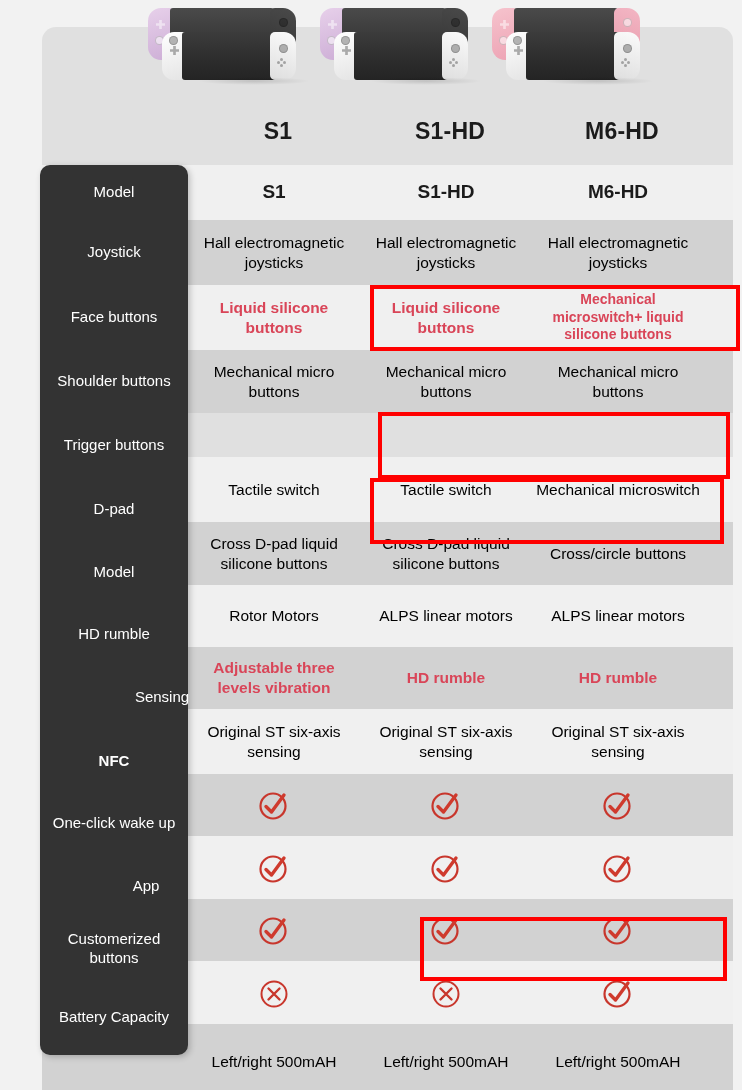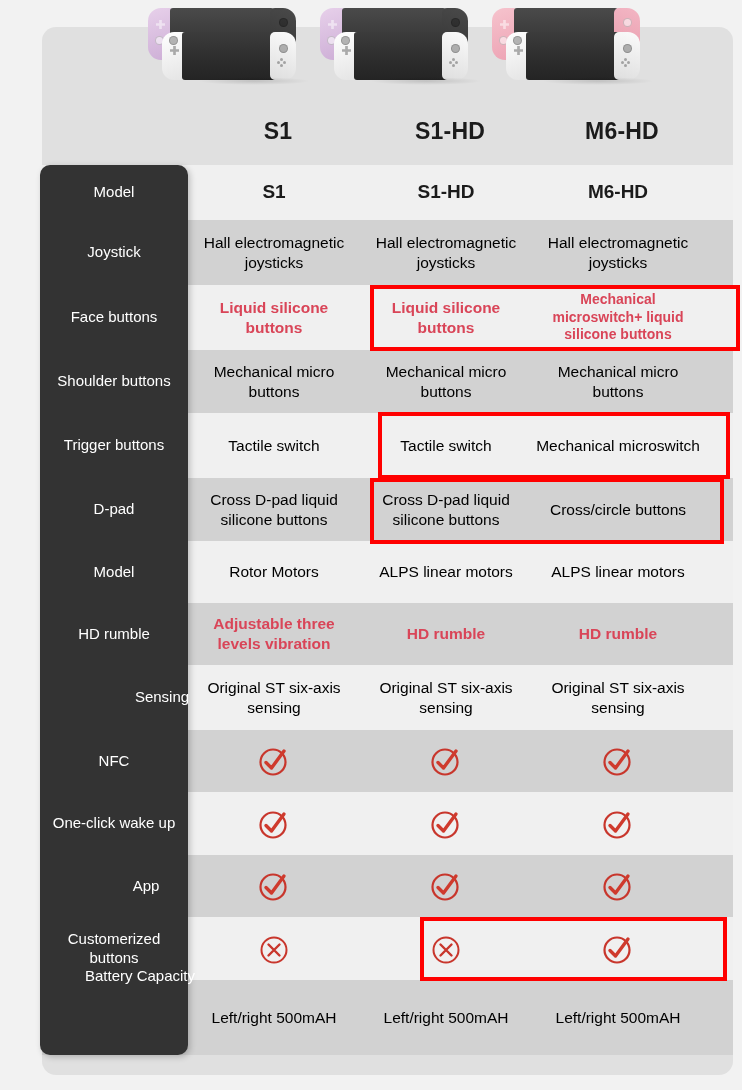--- a/index.html
+++ b/index.html
@@ -299,21 +299,21 @@
         <div class="cell red">Liquid silicone buttons</div>
         <div class="cell red">Liquid silicone buttons</div>
         <div class="cell red small">Mechanical microswitch+ liquid silicone buttons</div>
       </div>
       <div class="row even" style="height: 63px;">
         <div class="row-label-spacer"></div>
         <div class="cell">Mechanical micro buttons</div>
         <div class="cell">Mechanical micro buttons</div>
         <div class="cell">Mechanical micro buttons</div>
       </div>
-      <div class="row odd" style="height: 65px;">
+      <div class="row odd" style="height: 65px; margin-top: 44px;">
         <div class="row-label-spacer"></div>
         <div class="cell">Tactile switch</div>
         <div class="cell">Tactile switch</div>
         <div class="cell">Mechanical microswitch</div>
       </div>
       <div class="row even" style="height: 63px;">
         <div class="row-label-spacer"></div>
         <div class="cell">Cross D-pad liquid silicone buttons</div>
         <div class="cell">Cross D-pad liquid silicone buttons</div>
         <div class="cell">Cross/circle buttons</div>
@@ -431,25 +431,25 @@
   <div class="sidebar" id="sidebar" style="height: 890px;">
       <div class="side-item" style="top: 0px; height: 55px;">Model</div>
       <div class="side-item" style="top: 55px; height: 65px;">Joystick</div>
       <div class="side-item" style="top: 120px; height: 65px;">Face buttons</div>
       <div class="side-item" style="top: 185px; height: 63px;">Shoulder buttons</div>
       <div class="side-item" style="top: 248px; height: 65px;">Trigger buttons</div>
       <div class="side-item" style="top: 313px; height: 63px;">D-pad</div>
       <div class="side-item" style="top: 376px; height: 62px;">Model</div>
       <div class="side-item" style="top: 438px; height: 62px;">HD rumble</div>
       <div class="side-item" style="top: 500px; height: 65px; margin-left: 48px;">Sensing</div>
-      <div class="side-item" style="top: 565px; height: 62px;">NFC</div>
+      <div class="side-item" style="top: 565px; height: 62px; font-weight: bold;">NFC</div>
       <div class="side-item" style="top: 627px; height: 63px;">One-click wake up</div>
       <div class="side-item" style="top: 690px; height: 62px; margin-left: 32px;">App</div>
       <div class="side-item" style="top: 752px; height: 63px;">Customerized buttons</div>
-      <div class="side-item" style="top: 774px; height: 75px; margin-left: 26px;">Battery Capacity</div>
+      <div class="side-item" style="top: 815px; height: 75px;">Battery Capacity</div>
     </div>
 
   <div id="highlight-layer">
       <div class="hl" style="left: 370px; top: 285px; width: 370px; height: 66px; border-color: rgb(255, 0, 0);"></div>
       <div class="hl" style="left: 378px; top: 412px; width: 352px; height: 67px; border-color: rgb(255, 0, 0);"></div>
       <div class="hl" style="left: 370px; top: 478px; width: 354px; height: 66px; border-color: rgb(255, 0, 0);"></div>
       <div class="hl" style="left: 420px; top: 917px; width: 307px; height: 64px; border-color: rgb(255, 0, 0);"></div>
     </div>
 
 </div>

